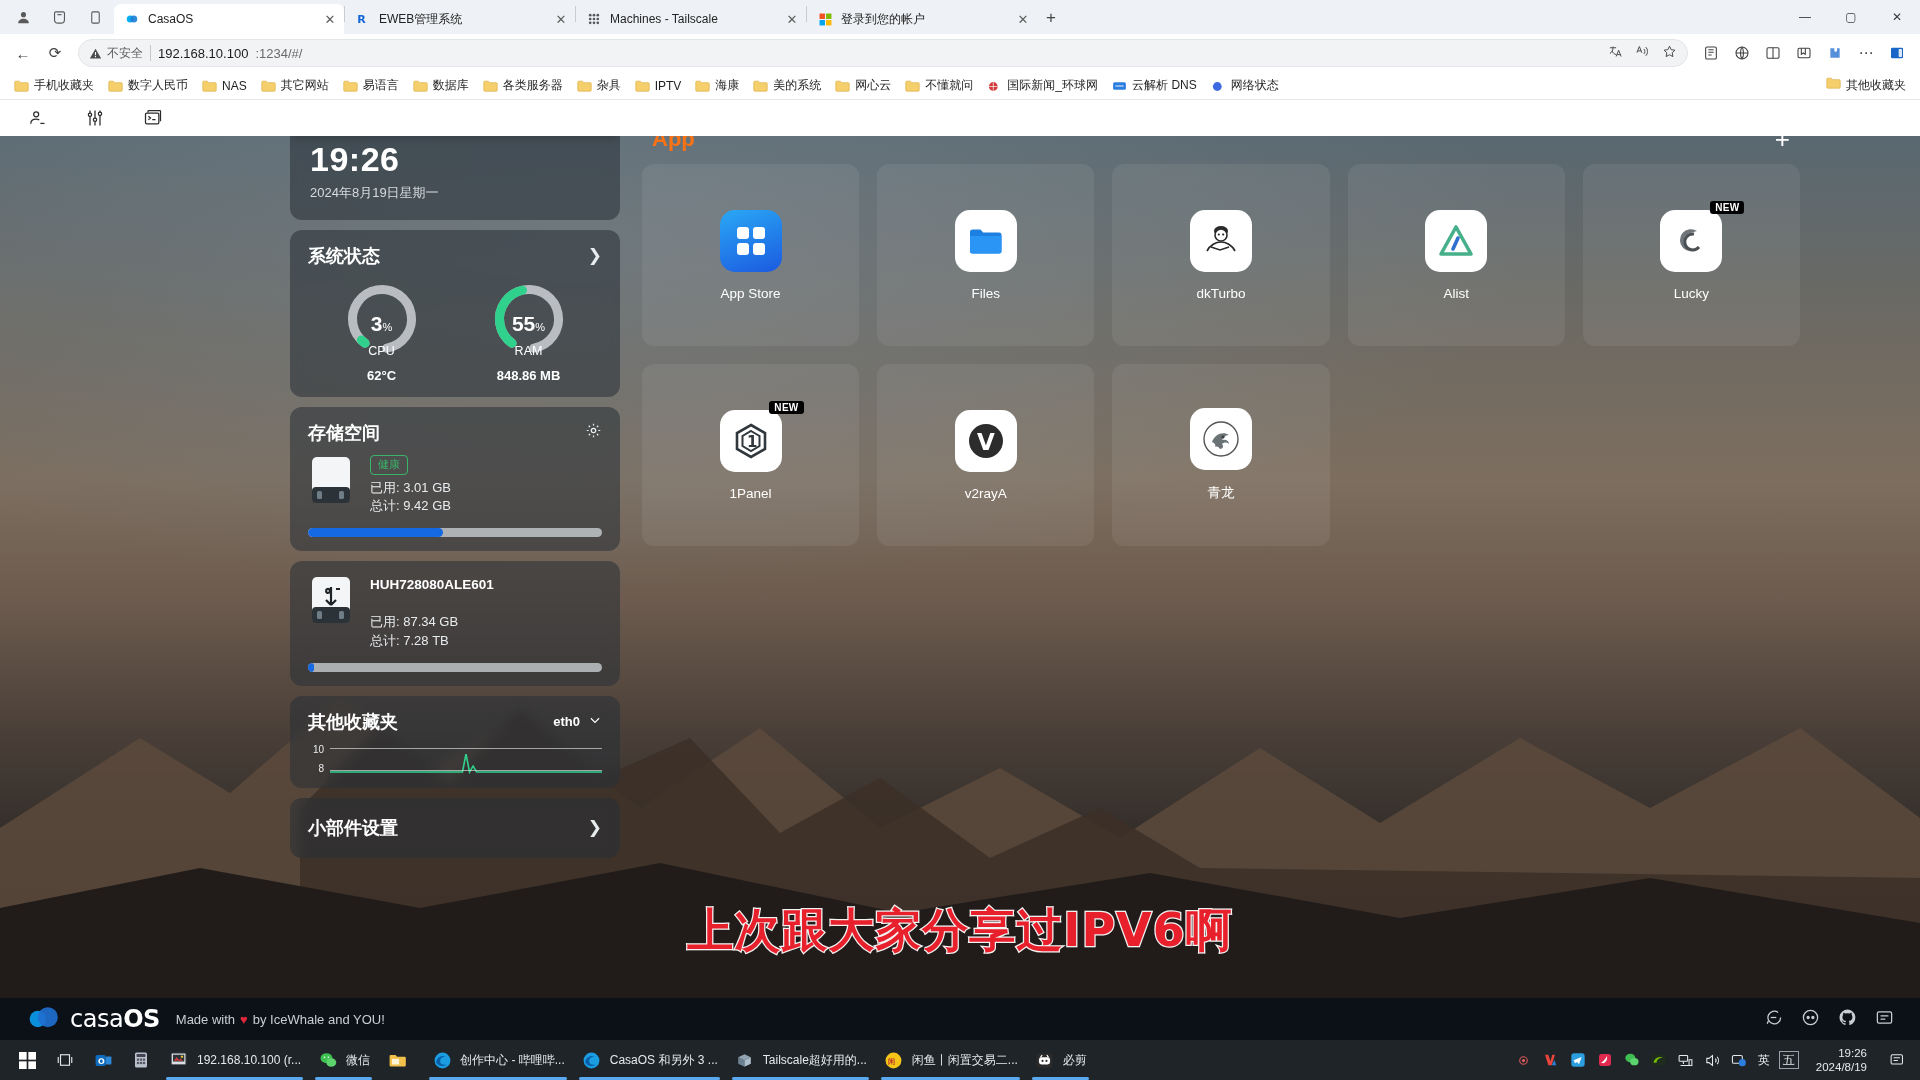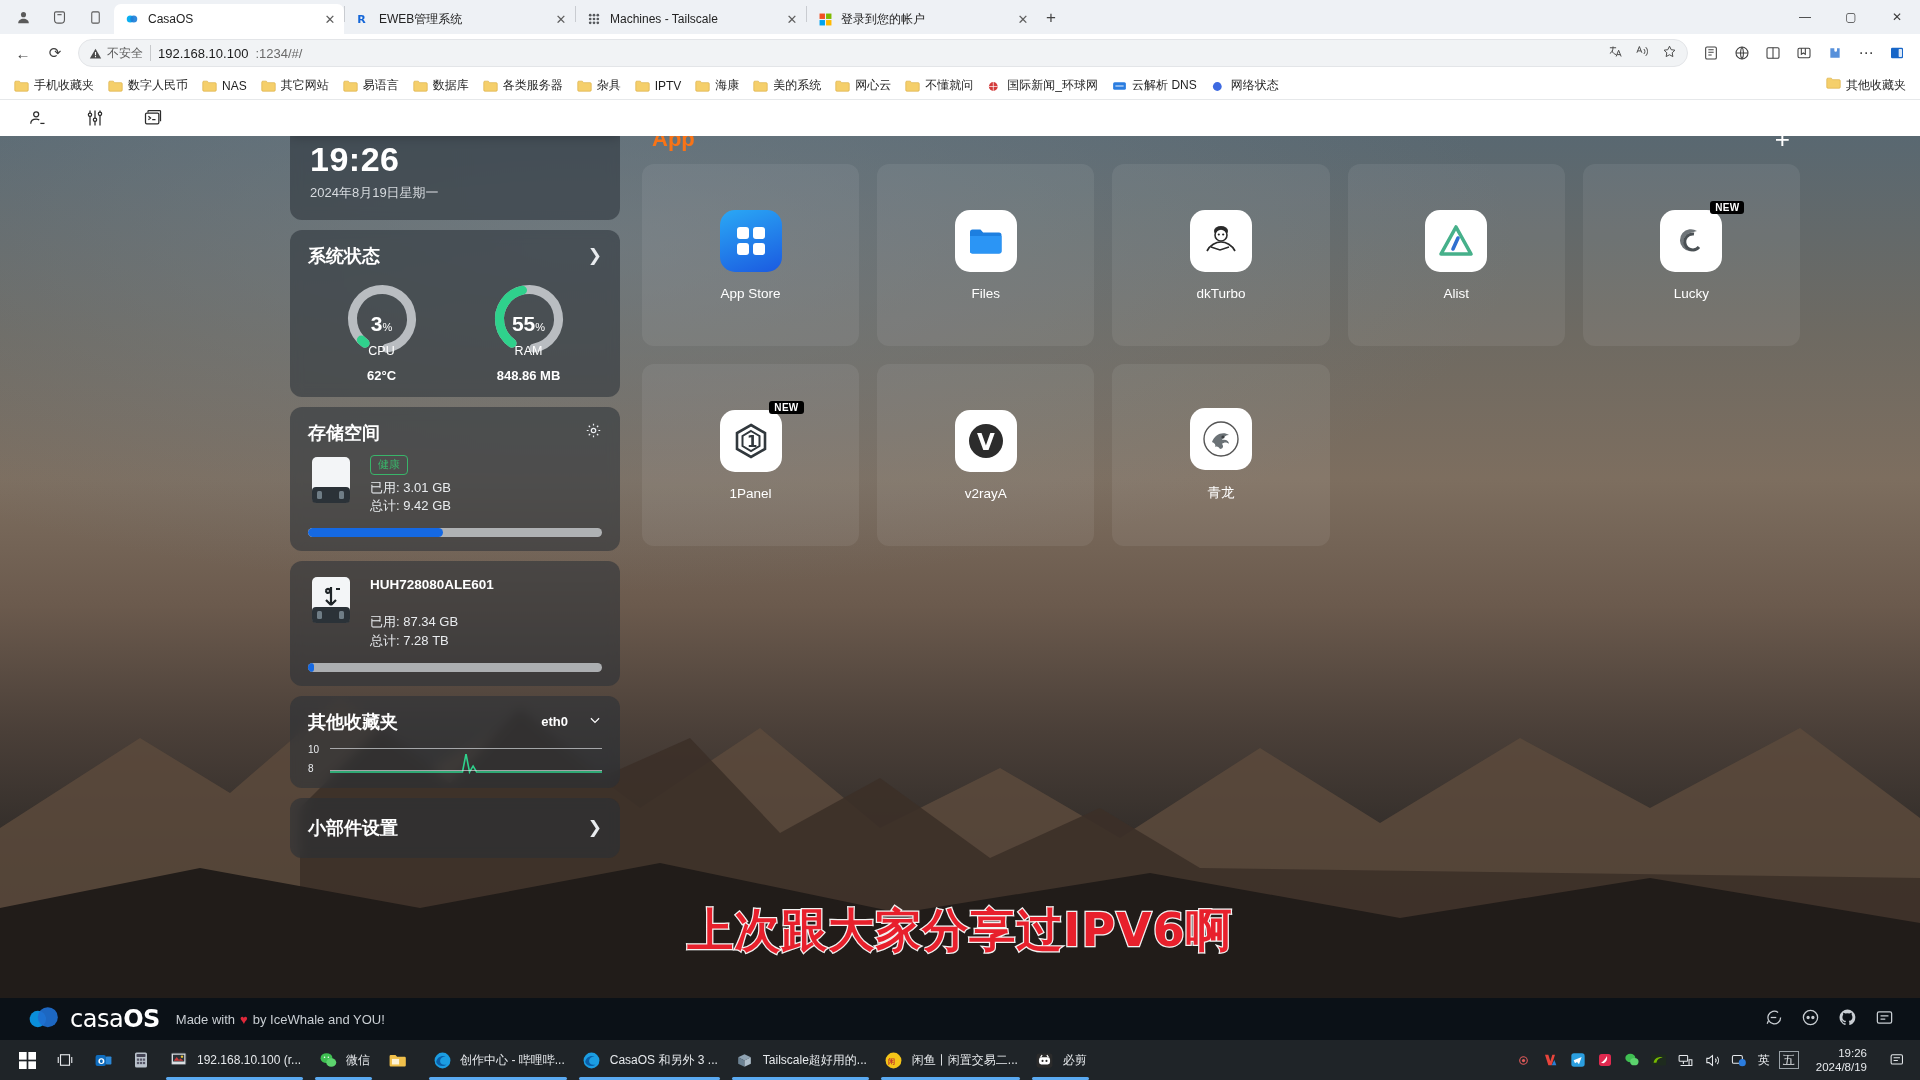--- a/index.html
+++ b/index.html
@@ -119,23 +119,23 @@
   .disk-info { font-size: 13px; line-height: 1.45; color: #e9ecef; }
   .health {
     display: inline-block; border: 1px solid #39b56a; color: #39b56a; border-radius: 4px;
     font-size: 11px; padding: 1px 7px; margin-bottom: 4px;
   }
   .disk-name { font-size: 13.5px; font-weight: 700; color: #fff; margin-bottom: 18px; }
   .bar { height: 9px; border-radius: 5px; background: rgba(210,214,218,0.75); margin-top: 12px; overflow: hidden; }
   .bar > span { display: block; height: 100%; border-radius: 5px; background: #1569e3; }
 
   .net-head { display: flex; align-items: center; justify-content: space-between; }
-  .net-iface { font-size: 13px; font-weight: 700; display:flex; align-items:center; gap:20px;}
+  .net-iface { font-size: 13px; font-weight: 700; display:flex; align-items:center; gap:8px;}
   .netchart { margin-top: 10px; display: flex; gap: 6px; }
-  .netchart .yax { font-size: 10px; color: #e9ecef; display:flex; flex-direction:column; justify-content:space-between; height:30px; width:16px;}
+  .netchart .yax { font-size: 10px; color: #e9ecef; display:flex; flex-direction:column; justify-content:space-between; height:30px; text-align:right; width:16px;}
   .netchart .plot { flex: 1; position: relative; height: 30px; }
   .netchart .plot .gl { position:absolute; left:0; right:0; height:1px; background: rgba(225,228,232,0.65); }
 
   .w-settings { display: flex; align-items: center; justify-content: space-between; padding: 18px; }
 
   
   .apparea { flex: 1; margin-left: 22px; margin-right: 120px; }
   .apphead { display: flex; align-items: center; justify-content: space-between; padding: 0 10px 12px 10px; }
   .apphead .apptitle { font-size: 22px; font-weight: 700; color: #f97316; }
   .apphead .plus { font-size: 26px; color: #fff; font-weight: 300; line-height: 1; }

